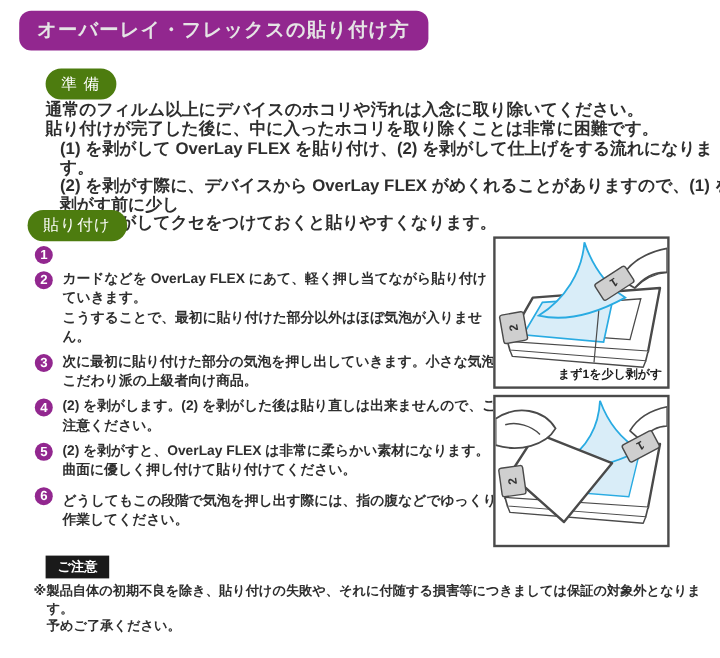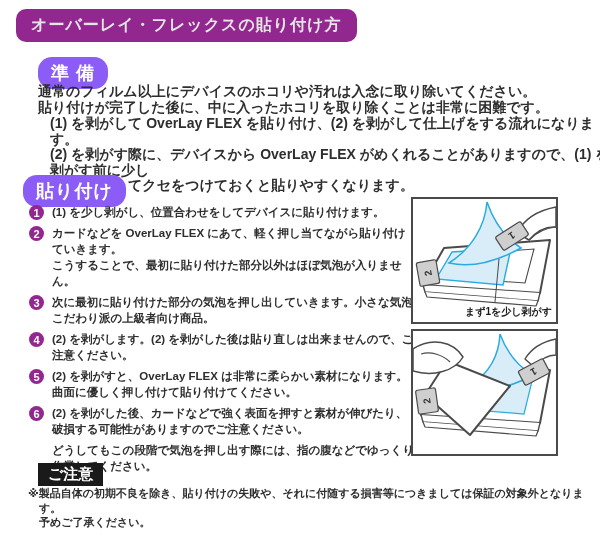--- a/index.html
+++ b/index.html
@@ -5,21 +5,21 @@
   html,body{margin:0;padding:0;}
   body{
     width:600px;height:548px;background:#ffffff;position:relative;overflow:hidden;
     font-family:"Liberation Sans","DejaVu Sans",sans-serif;color:#2e2e2e;
   }
   .banner{
     position:absolute;left:16px;top:9px;background:#92278F;color:#e5e5e5;
     font-size:16px;font-weight:700;padding:6px 15px;border-radius:10px;letter-spacing:1px;
   }
   .pill{
-    position:absolute;background:#8b5cf6;color:#fff;font-size:18px;font-weight:700;
+    position:absolute;background:#4d7c0f;color:#fff;font-size:13px;font-weight:400;
     padding:4px 13px;border-radius:14px;letter-spacing:1px;
   }
   .pill.prep{left:38px;top:57px;}
   .pill.apply{left:23px;top:175px;}
   .para{
     position:absolute;font-size:14px;line-height:15.5px;font-weight:600;
     white-space:pre-line;width:560px;
   }
   .para.p1{left:38px;top:84px;}
   .para.p2{left:50px;top:116px;}
@@ -34,21 +34,21 @@
   .extra{margin-top:5px;}
   .fig{
     position:absolute;left:411px;width:147px;height:127px;background:#fff;
     border:2px solid #4a4a4a;box-sizing:border-box;
   }
   .fig.f1{top:197px;}
   .fig.f2{top:329px;}
   .fig svg{display:block;width:100%;height:100%;}
   .notice-badge{
     position:absolute;left:38px;top:463px;background:#1a1a1a;color:#fff;
-    font-size:15px;font-weight:700;padding:2px 10px;
+    font-size:11px;font-weight:700;padding:2px 10px;
   }
   .notes{position:absolute;left:28px;top:486px;width:566px;}
   .note{
     font-size:11px;line-height:14.5px;font-weight:600;white-space:pre-line;
     padding-left:11px;text-indent:-11px;margin-bottom:4px;
   }
   svg text{font-family:"Liberation Sans","DejaVu Sans",sans-serif;}
 </style>
 </head>
 <body>
@@ -62,21 +62,20 @@
 貼り付けが完了した後に、中に入ったホコリを取り除くことは非常に困難です。</div>
   <div class="para p2">(1) を剥がして OverLay FLEX を貼り付け、(2) を剥がして仕上げをする流れになります。
 (2) を剥がす際に、デバイスから OverLay FLEX がめくれることがありますので、(1) を剥がす前に少し
 (2) を剥がしてクセをつけておくと貼りやすくなります。</div>
 
   <div class="pill apply">貼り付け</div>
 
   <div class="steps">
     <div class="step">
       <div class="num">1</div>
-      <div class="stext">(1) を少し剥がし、位置合わせをしてデバイスに貼り付けます。</div>
     </div>
     <div class="step">
       <div class="num">2</div>
       <div class="stext">カードなどを OverLay FLEX にあて、軽く押し当てながら貼り付け
 ていきます。
 こうすることで、最初に貼り付けた部分以外はほぼ気泡が入りません。</div>
     </div>
     <div class="step">
       <div class="num">3</div>
       <div class="stext">次に最初に貼り付けた部分の気泡を押し出していきます。小さな気泡
@@ -88,22 +87,20 @@
 注意ください。</div>
     </div>
     <div class="step">
       <div class="num">5</div>
       <div class="stext">(2) を剥がすと、OverLay FLEX は非常に柔らかい素材になります。
 曲面に優しく押し付けて貼り付けてください。</div>
     </div>
     <div class="step">
       <div class="num">6</div>
       <div>
-        <div class="stext">(2) を剥がした後、カードなどで強く表面を押すと素材が伸びたり、
-破損する可能性がありますのでご注意ください。</div>
         <div class="stext extra">どうしてもこの段階で気泡を押し出す際には、指の腹などでゆっくり
 作業してください。</div>
       </div>
     </div>
   </div>
 
   <div class="fig f1">
     <svg viewBox="0 0 143 123">
 
       <path d="M10,86 L31,49 L137,41 L127,94 Z" fill="#ffffff" stroke="#4a4a4a" stroke-width="2" stroke-linejoin="round"></path>

